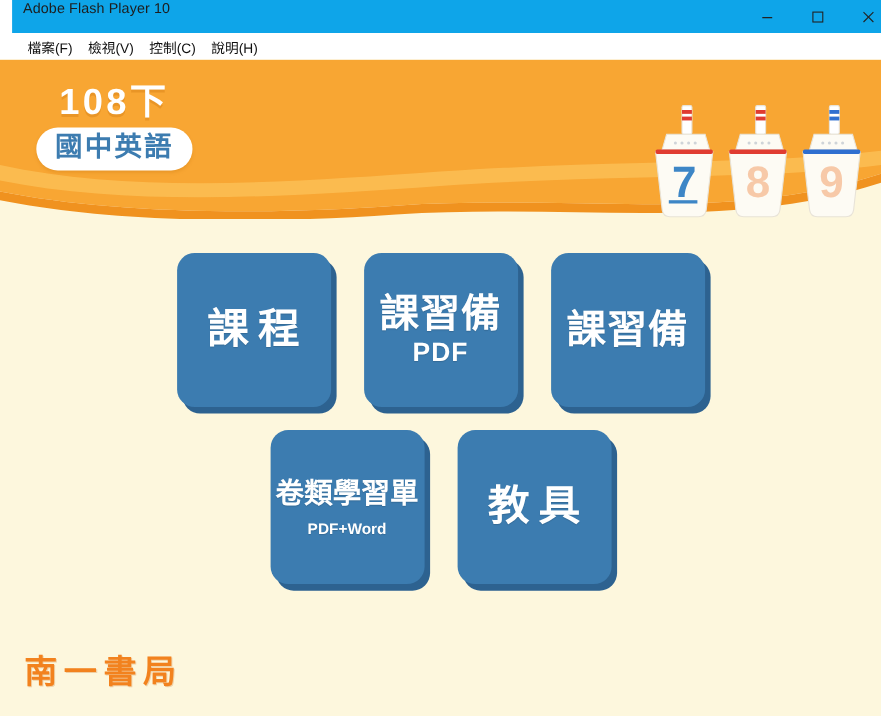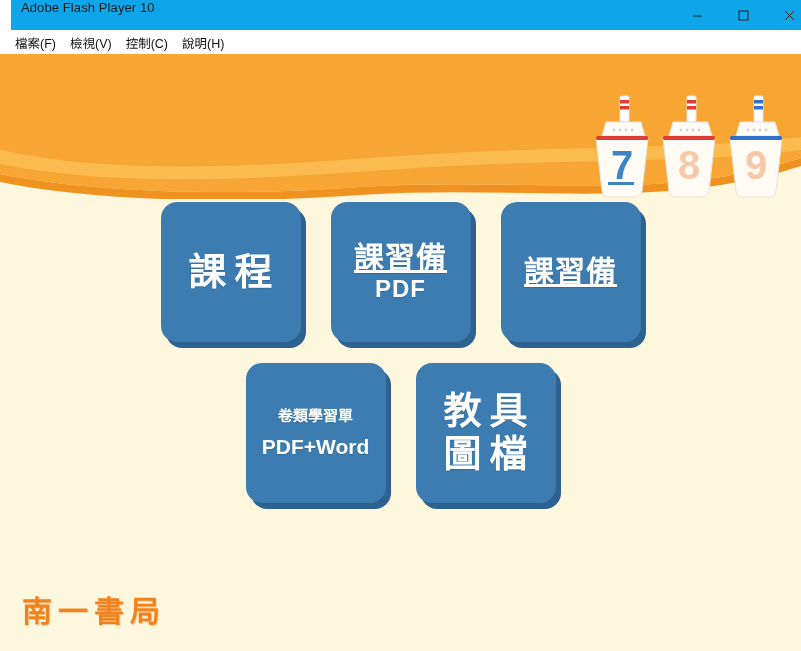--- a/index.html
+++ b/index.html
@@ -41,21 +41,21 @@
     font-size: 12px;
     line-height: 1;
   }
   .win-btn svg { display: block; }
 
   .menubar {
     position: absolute; left: 0; top: 30px;
     width: 801px; height: 24px;
     background: #ffffff;
     display: flex; align-items: center;
-    padding-left: 8px;
+    padding-left: 18px;
     box-sizing: border-box;
   }
   .menu-item {
     font-size: 12.5px;
     color: #101010;
     padding: 2px 7px;
     white-space: nowrap;
   }
 
   
@@ -125,21 +125,21 @@
     width: 200px; height: 105px;
   }
   .boat { position: absolute; top: 0; width: 60px; height: 105px; }
   .boat.b0 { left: 0; }
   .boat.b1 { left: 67px; }
   .boat.b2 { left: 134px; }
   .boat svg { display: block; }
 
   
   .grid {
-    position: absolute; left: 0; top: 148px;
+    position: absolute; left: 0; top: 176px;
     width: 801px;
   }
   .grid-row {
     display: flex;
     justify-content: center;
     gap: 30px;
   }
   .grid-row + .grid-row { margin-top: 21px; }
 
   .tile {
@@ -157,24 +157,24 @@
   }
   .tile-l1, .tile-l2 {
     font-weight: bold;
     line-height: 1.12;
     white-space: nowrap;
     text-shadow: 0 1px 1px rgba(0,0,0,.15);
   }
   .tile-cjk-big .tile-l1, .tile-cjk-big .tile-l2 {
     font-size: 38px; letter-spacing: 8px; text-indent: 8px;
   }
-  .tile-cjk-mid .tile-l1 { font-size: 30px; letter-spacing: 1px; text-decoration: underline; }
+  .tile-cjk-mid .tile-l1 { font-size: 36px; letter-spacing: 1px; }
   .tile-cjk-mid .tile-l2 { font-size: 24px; letter-spacing: 1px; margin-top: 2px; }
-  .tile-small .tile-l1 { font-size: 15px; letter-spacing: 0px; }
-  .tile-small .tile-l2 { font-size: 21px; letter-spacing: 0px; margin-top: 10px; }
+  .tile-small .tile-l1 { font-size: 26px; letter-spacing: 0px; }
+  .tile-small .tile-l2 { font-size: 14px; letter-spacing: 0px; margin-top: 10px; }
   .tile-mono .tile-l1 { font-size: 44px; letter-spacing: 2px; }
 
   
   .footer {
     position: absolute; left: 0; bottom: 0;
     width: 801px; height: 62px;
   }
   .brand-logo {
     position: absolute; left: 22px; top: 8px;
     font-size: 30px;
@@ -228,20 +228,22 @@
 
         <path d="M0,0 H801 V104 C660,150 520,122 360,133 C220,143 90,138 0,120 Z" fill="#f8a633"></path>
 
         <path d="M0,96 C120,122 260,112 400,102 C560,91 690,96 801,83 V96 C690,110 560,104 400,115 C260,125 120,134 0,110 Z" fill="#fbbe55" opacity="0.85"></path>
 
         <path d="M0,120 C90,138 220,143 360,133 C520,122 660,150 801,104 L801,112 C660,158 520,130 360,141 C220,151 90,146 0,128 Z" fill="#f0921f"></path>
       </svg>
 
       <div class="banner-inner">
         <div class="grade-block">
+          <div class="grade-year">108下</div>
+          <div class="subject-pill">國中英語</div>
         </div>
 
 
         <div class="boats">
           <div class="boat b0">
             <svg width="60" height="105" viewBox="0 0 60 105">
               <rect x="28" y="2" width="9" height="26" rx="1.5" fill="#ffffff" stroke="#e8e3d8" stroke-width="1"></rect>
               <rect x="28" y="6" width="9" height="3.5" fill="#e03c31"></rect>
               <rect x="28" y="12" width="9" height="3.5" fill="#e03c31"></rect>
               <path d="M10,42 L14,28 H49 L53,42 Z" fill="#fdfbf4" stroke="#e8e3d8" stroke-width="1"></path>
@@ -306,21 +308,20 @@
         </div>
       </div>
 
       <div class="grid-row">
         <div class="tile tile-small">
           <div class="tile-l1">卷類學習單</div>
           <div class="tile-l2">PDF+Word</div>
         </div>
         <div class="tile tile-cjk-big">
           <div class="tile-l1">教具</div>
-          <div class="tile-l2">圖檔</div>
         </div>
       </div>
 
     </div>
 
     <div class="footer">
       <div class="brand-logo">南一書局</div>
     </div>
 
   </div>

